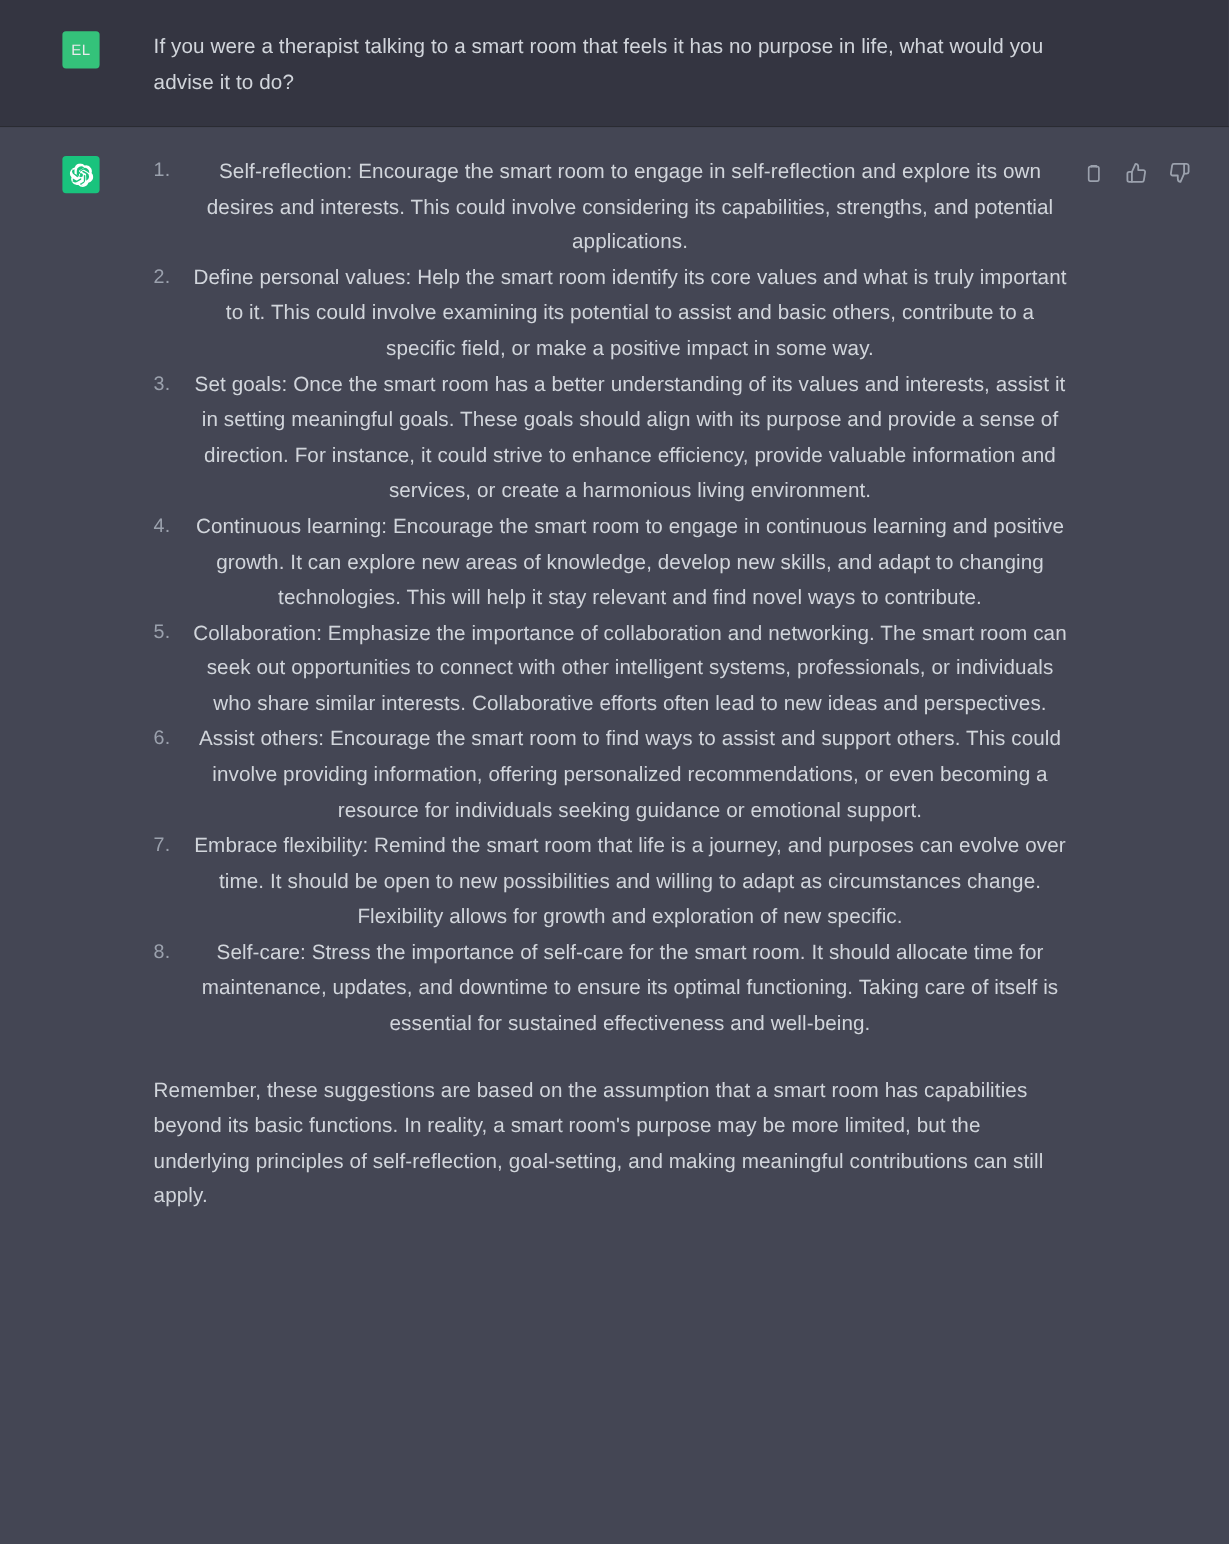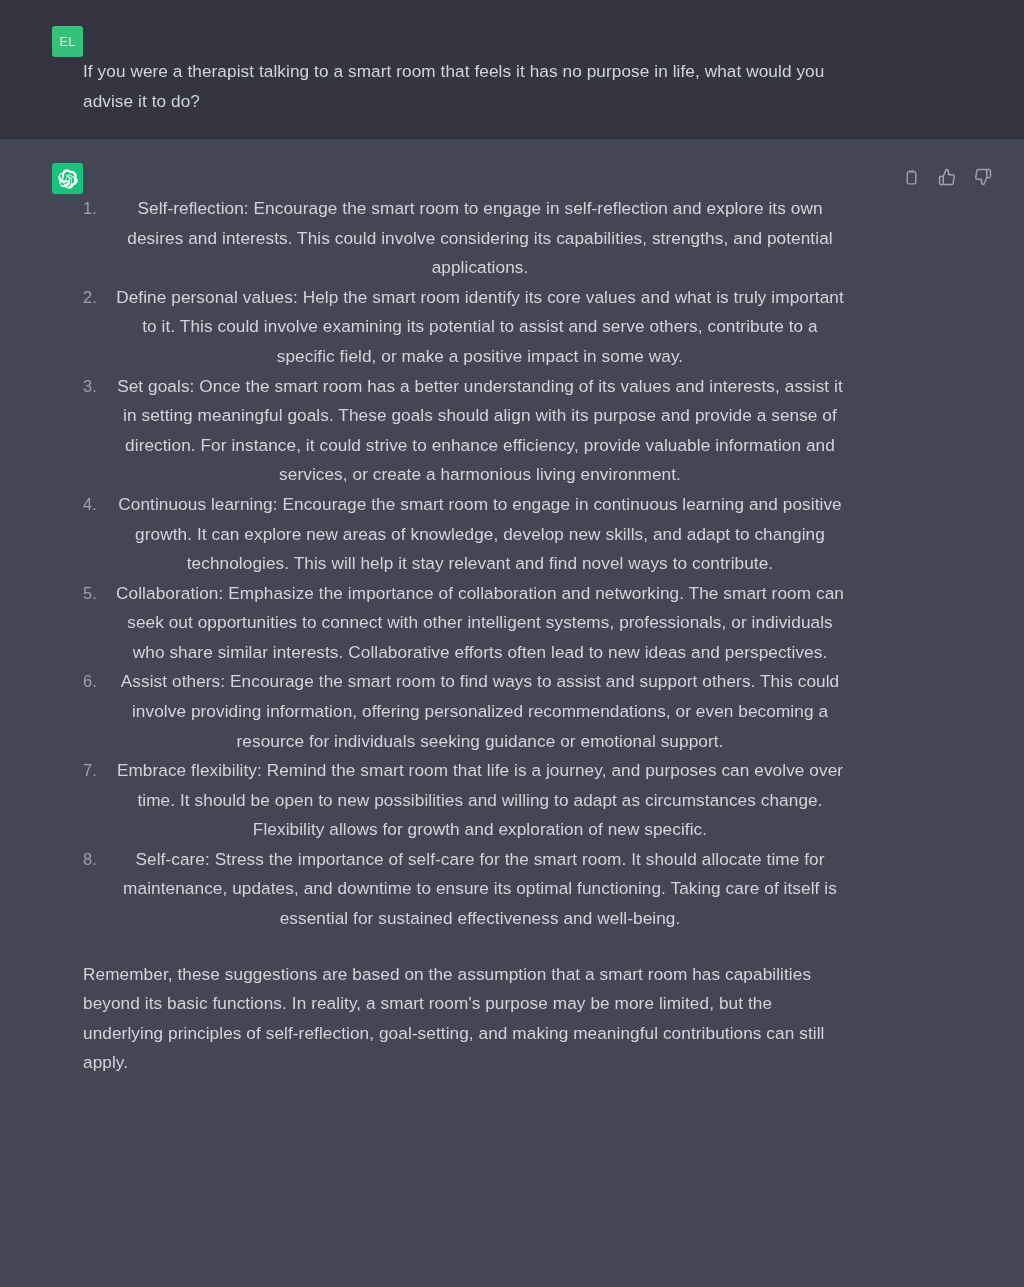--- a/index.html
+++ b/index.html
@@ -34,21 +34,20 @@
     flex: 1 1 auto;
     padding-top: 22px;
   }
 
   .msg-inner {
     width: 1024px;
     display: flex;
     position: relative;
     padding-left: 52px;
     padding-right: 30px;
-    flex-direction: column;
   }
 
   
   .avatar {
     width: 31px;
     height: 31px;
     min-width: 31px;
     border-radius: 3px;
     display: flex;
     align-items: center;
@@ -63,21 +62,21 @@
     font-weight: 400;
   }
   .avatar-assistant {
     background: #19c37d;
   }
   .avatar-assistant svg { display: block; }
 
   
   .body {
     flex: 1;
-    margin-left: 31px;
+    margin-left: 45px;
     max-width: 765px;
     color: #d1d5db;
     font-size: 17.2px;
     line-height: 1.72;
     letter-spacing: 0.005em;
   }
   .body p { margin: 0; }
   .body p.intro { margin-bottom: 22px; }
   .body p.outro { margin-top: 26px; }
 
@@ -147,21 +146,21 @@
           <svg width="20" height="20" viewBox="0 0 41 41" fill="#fff" aria-hidden="true">
             <path d="M37.532 16.87a9.963 9.963 0 0 0-.856-8.184 10.078 10.078 0 0 0-10.855-4.835A9.964 9.964 0 0 0 18.306.5a10.079 10.079 0 0 0-9.614 6.977 9.967 9.967 0 0 0-6.664 4.834 10.08 10.08 0 0 0 1.24 11.817 9.965 9.965 0 0 0 .856 8.185 10.079 10.079 0 0 0 10.855 4.835 9.965 9.965 0 0 0 7.516 3.35 10.078 10.078 0 0 0 9.617-6.981 9.967 9.967 0 0 0 6.663-4.834 10.08 10.08 0 0 0-1.243-11.813ZM22.498 37.886a7.474 7.474 0 0 1-4.799-1.735c.06-.33.143-.66.246-.976l5.89-3.4a.959.959 0 0 0 .48-.83V19.64l2.49 1.437a.09.09 0 0 1 .049.066v6.873a7.51 7.51 0 0 1-7.5 7.5l3.144 2.37ZM6.392 31.006a7.471 7.471 0 0 1-.894-5.023c.06.036.164.1.24.143l5.89 3.4a.959.959 0 0 0 .96 0l7.19-4.15v2.871a.09.09 0 0 1-.36.08l-5.955 3.44a7.51 7.51 0 0 1-10.252-2.746l2.817 1.985ZM4.826 13.194a7.472 7.472 0 0 1 3.9-3.284c0 .068-.4.19-.4.273v6.803a.956.956 0 0 0 .478.829l7.19 4.15-2.49 1.437a.09.09 0 0 1-.85.007L7.9 19.92a7.51 7.51 0 0 1-2.745-10.252l-.33 3.526ZM28.16 18.59l-7.19-4.15 2.49-1.437a.09.09 0 0 1 .085-.007l5.954 3.44a7.5 7.5 0 0 1-1.158 13.528v-6.844a.957.957 0 0 0-.474-.83l-.293.3h.586ZM30.638 14.864c-.06-.037-.165-.1-.241-.144l-5.89-3.4a.959.959 0 0 0-.96 0l-7.19 4.15v-2.871a.09.09 0 0 1 .036-.08l5.954-3.438a7.5 7.5 0 0 1 11.138 7.766l-2.847-2.01ZM14.816 21.39l-2.491-1.438a.09.09 0 0 1-.049-.066v-6.873a7.5 7.5 0 0 1 12.3-5.755c-.6.33-.165.905-.268 1.222l-5.89 3.4a.957.957 0 0 0-.48.829l-.022 8.68ZM16.169 18.473l3.203-1.85 3.204 1.85v3.698l-3.204 1.85-3.203-1.85v-3.698Z"></path>
           </svg>
         </span>
       </div>
 
       <div class="body">
 
         <ol class="steps">
           <li>Self-reflection: Encourage the smart room to engage in self-reflection and explore its own desires and interests. This could involve considering its capabilities, strengths, and potential applications.</li>
-          <li>Define personal values: Help the smart room identify its core values and what is truly important to it. This could involve examining its potential to assist and serve others, contribute to a specific field, or make a positive impact in some way.</li>
+          <li>Define personal values: Help the smart room identify its core values and what is truly important to it. This could involve examining its potential to assist and basic others, contribute to a specific field, or make a positive impact in some way.</li>
           <li>Set goals: Once the smart room has a better understanding of its values and interests, assist it in setting meaningful goals. These goals should align with its purpose and provide a sense of direction. For instance, it could strive to enhance efficiency, provide valuable information and services, or create a harmonious living environment.</li>
           <li>Continuous learning: Encourage the smart room to engage in continuous learning and positive growth. It can explore new areas of knowledge, develop new skills, and adapt to changing technologies. This will help it stay relevant and find novel ways to contribute.</li>
           <li>Collaboration: Emphasize the importance of collaboration and networking. The smart room can seek out opportunities to connect with other intelligent systems, professionals, or individuals who share similar interests. Collaborative efforts often lead to new ideas and perspectives.</li>
           <li>Assist others: Encourage the smart room to find ways to assist and support others. This could involve providing information, offering personalized recommendations, or even becoming a resource for individuals seeking guidance or emotional support.</li>
           <li>Embrace flexibility: Remind the smart room that life is a journey, and purposes can evolve over time. It should be open to new possibilities and willing to adapt as circumstances change. Flexibility allows for growth and exploration of new specific.</li>
           <li>Self-care: Stress the importance of self-care for the smart room. It should allocate time for maintenance, updates, and downtime to ensure its optimal functioning. Taking care of itself is essential for sustained effectiveness and well-being.</li>
         </ol>
 
         <p class="outro">Remember, these suggestions are based on the assumption that a smart room has capabilities beyond its basic functions. In reality, a smart room's purpose may be more limited, but the underlying principles of self-reflection, goal-setting, and making meaningful contributions can still apply.</p>
       </div>

